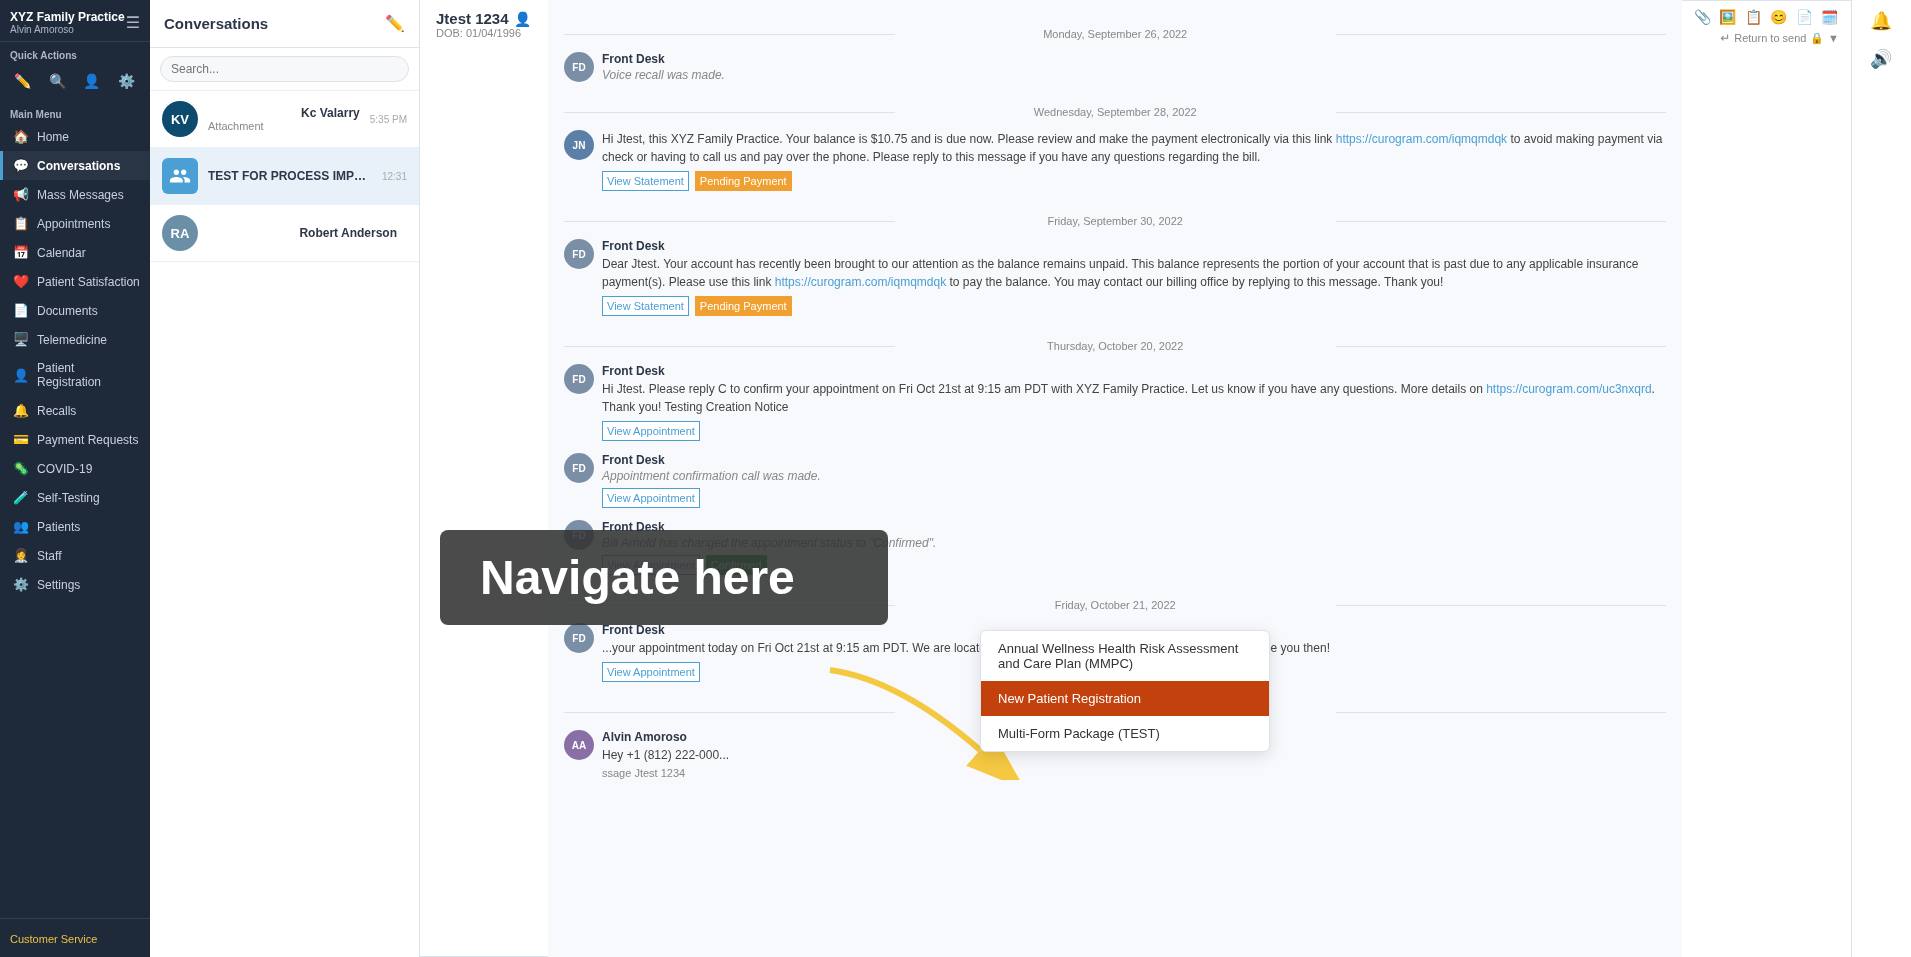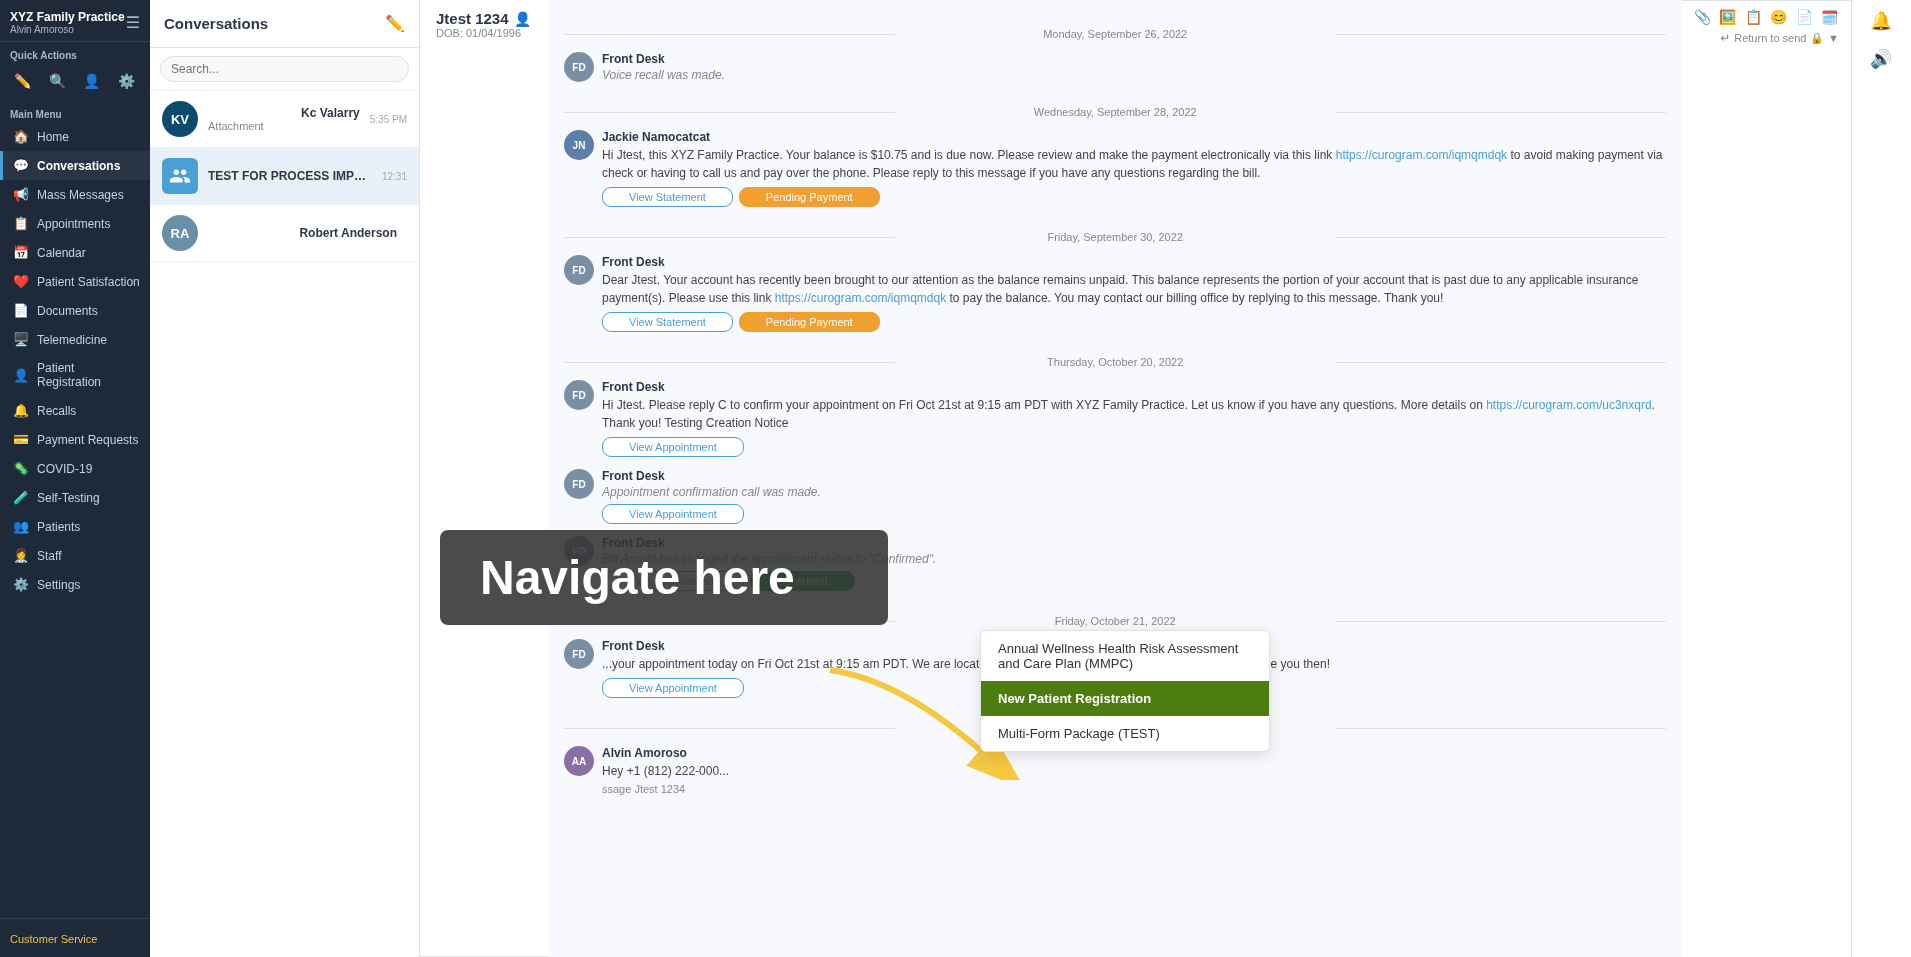--- a/index.html
+++ b/index.html
@@ -171,24 +171,24 @@
     .msg-avatar.jn { background: #5b7fa6; }
     .msg-avatar.aa { background: #8a6fa6; }
     .msg-content { flex: 1; }
     .msg-sender { font-size: 12px; font-weight: 600; color: #2d3748; margin-bottom: 2px; }
     .msg-text { font-size: 12px; color: #444; line-height: 1.5; }
     .msg-text a { color: #4a9fd4; text-decoration: none; }
     .msg-italic { font-size: 12px; color: #888; font-style: italic; }
 
     .msg-actions { display: flex; gap: 6px; margin-top: 5px; flex-wrap: wrap; }
     .msg-btn {
-      padding: 3px 26px;
+      padding: 3px 4px;
       font-size: 11px;
       border: 1px solid #4a9fd4;
-      border-radius: 9px;
+      border-radius: 0;
       color: #4a9fd4;
       background: #fff;
       cursor: pointer;
       font-weight: 500;
     }
     .msg-btn.pending { background: #f0a030; color: #fff; border-color: #f0a030; }
     .msg-btn.confirmed { background: #28a745; color: #fff; border-color: #28a745; }
 
     #chat-input-area {
       border-top: 1px solid #dde1e8;
@@ -270,21 +270,21 @@
       z-index: 102;
       width: 290px;
       overflow: hidden;
     }
     .dropdown-item {
       padding: 10px 17px;
       font-size: 13px;
       color: #333;
       cursor: pointer;
     }
-    .dropdown-item.selected { background: #4d7c0f; color: #fff; font-weight: 700; }
+    .dropdown-item.selected { background: #c2410c; color: #fff; font-weight: 400; }
   </style>
 </head>
 <body>
 
 <div id="sidebar">
   <div id="sidebar-header">
     <div id="sidebar-header-info">
       <span class="practice-name">XYZ Family Practice</span>
       <span class="user-name">Alvin Amoroso</span>
     </div>
@@ -437,21 +437,20 @@
         <div class="msg-sender">Front Desk</div>
         <div class="msg-italic">Voice recall was made.</div>
       </div>
     </div>
 
     <div class="date-divider">Wednesday, September 28, 2022</div>
 
     <div class="message-row">
       <div class="msg-avatar jn">JN</div>
       <div class="msg-content">
-        <div class="msg-sender">Jackie Namocatcat</div>
         <div class="msg-text">Hi Jtest, this XYZ Family Practice. Your balance is $10.75 and is due now. Please review and make the payment electronically via this link <a href="#">https://curogram.com/iqmqmdqk</a> to avoid making payment via check or having to call us and pay over the phone. Please reply to this message if you have any questions regarding the bill.</div>
         <div class="msg-actions">
           <button class="msg-btn">View Statement</button>
           <button class="msg-btn pending">Pending Payment</button>
         </div>
       </div>
     </div>
 
     <div class="date-divider">Friday, September 30, 2022</div>
 

